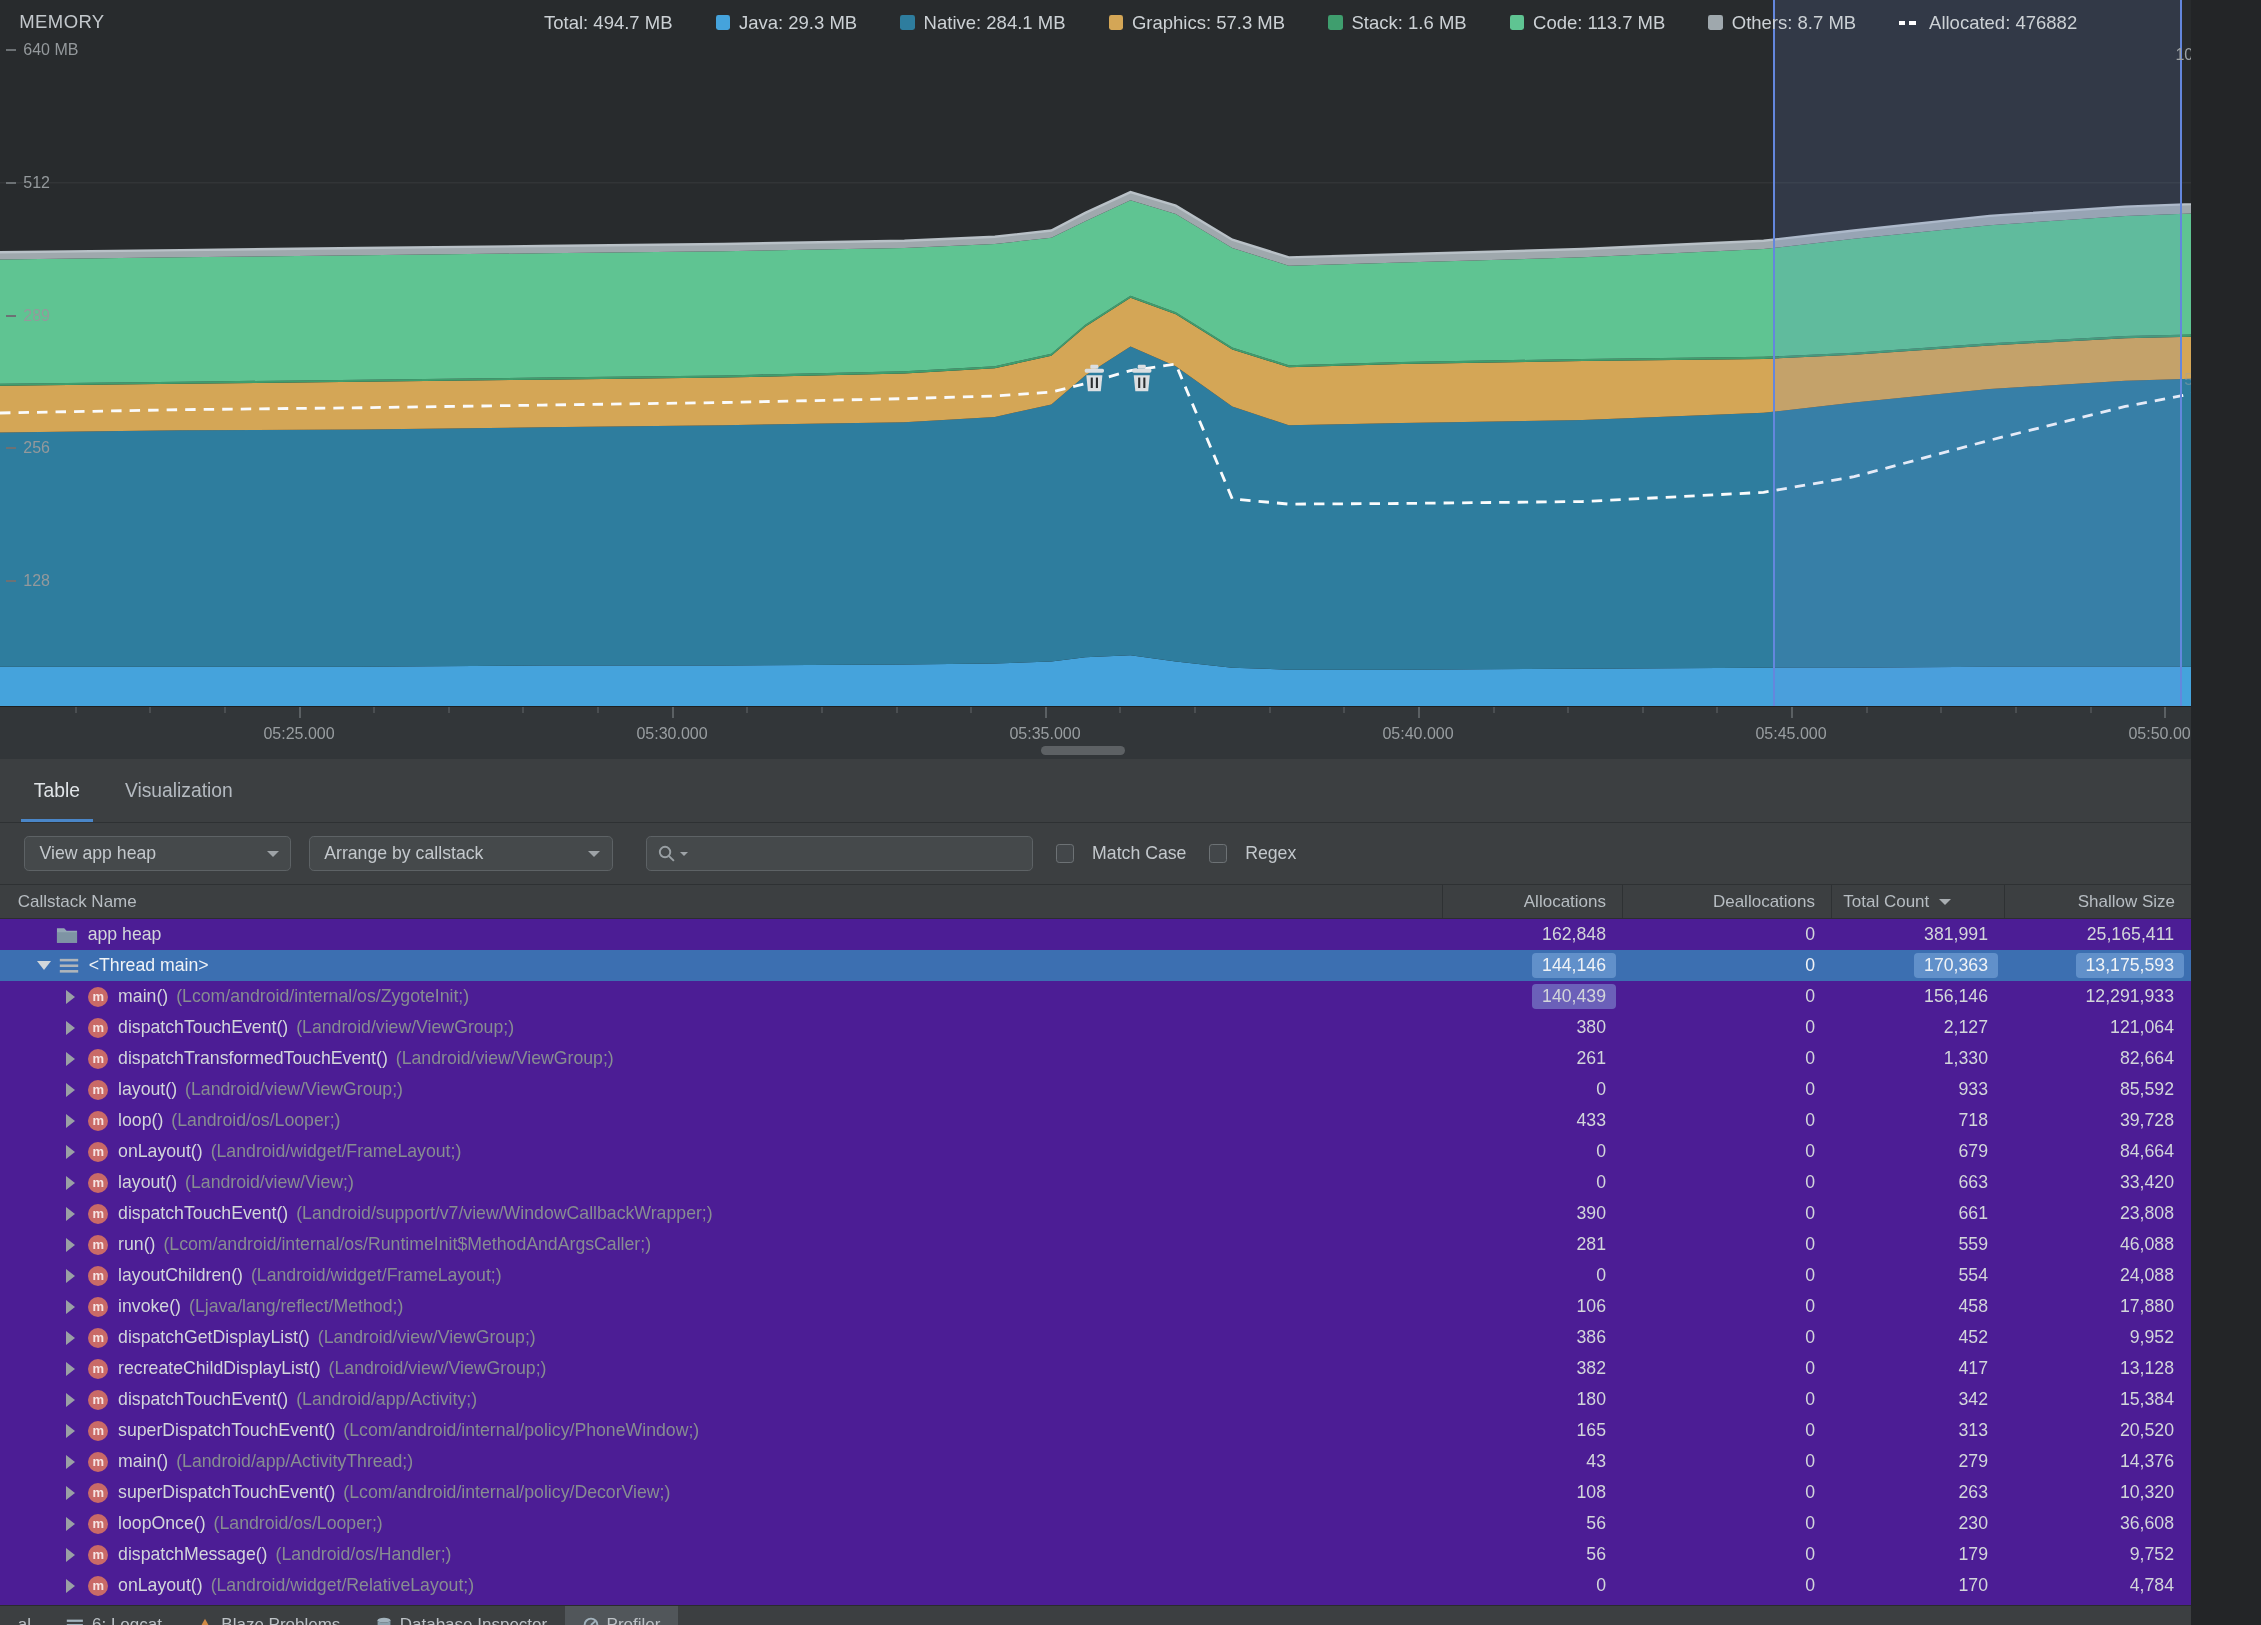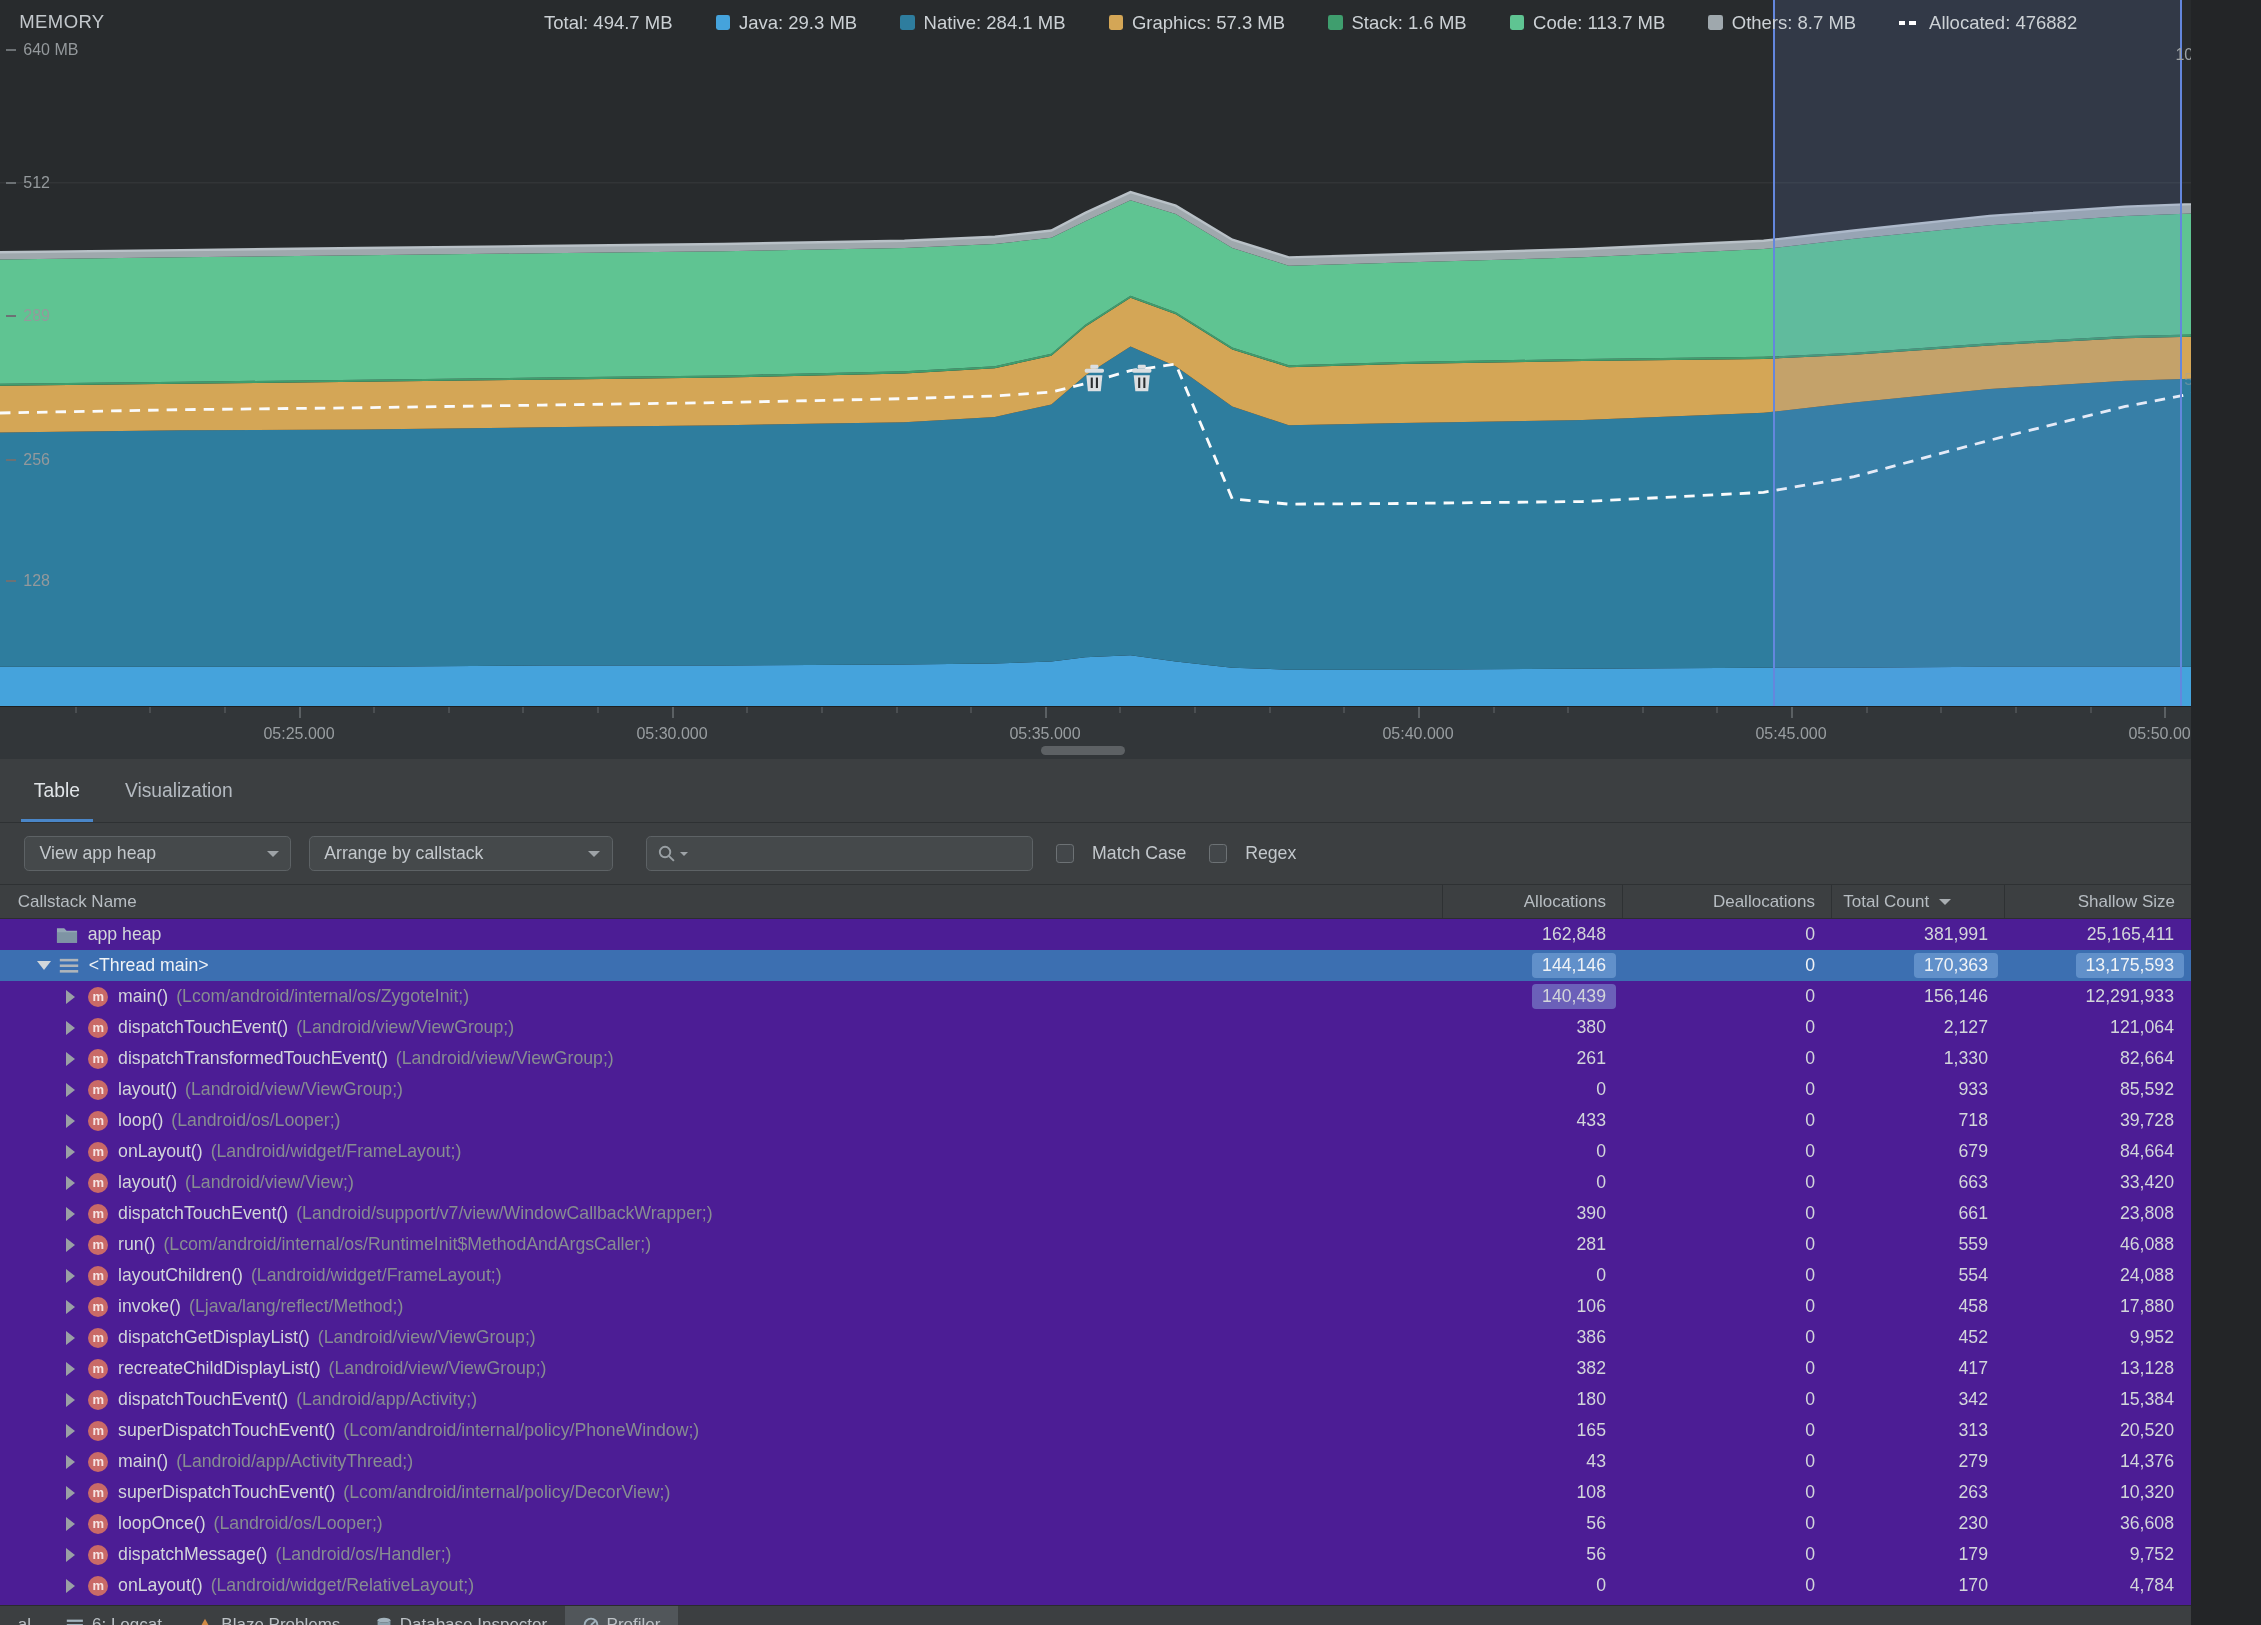--- a/index.html
+++ b/index.html
@@ -158,21 +158,21 @@
         </span>
         <span class="item">
           <span class="dash-sw"></span>
           <span>Allocated: 476882</span>
         </span>
       </div>
     <div>
         <div class="ylab" style="top: 50px;">640 MB</div>
         <div class="ylab" style="top: 183px;">512</div>
         <div class="ylab" style="top: 316px;">289</div>
-        <div class="ylab" style="top: 460px;">256</div>
+        <div class="ylab" style="top: 448px;">256</div>
         <div class="ylab" style="top: 581px;">128</div>
       </div>
     <div>
         <div class="yrlab" style="top: 55px;">1000000</div>
         <div class="yrlab dim" style="top: 380px;">500000</div>
       </div>
   </div>
 
   <div class="axis">
     <div class="tl-scrollbar" style="left: 1041px; width: 84px;"></div>

